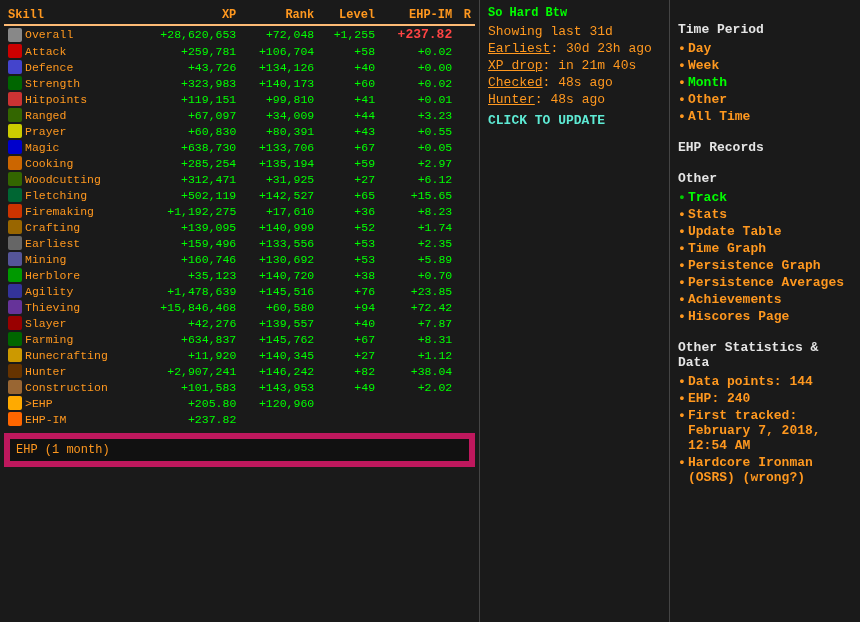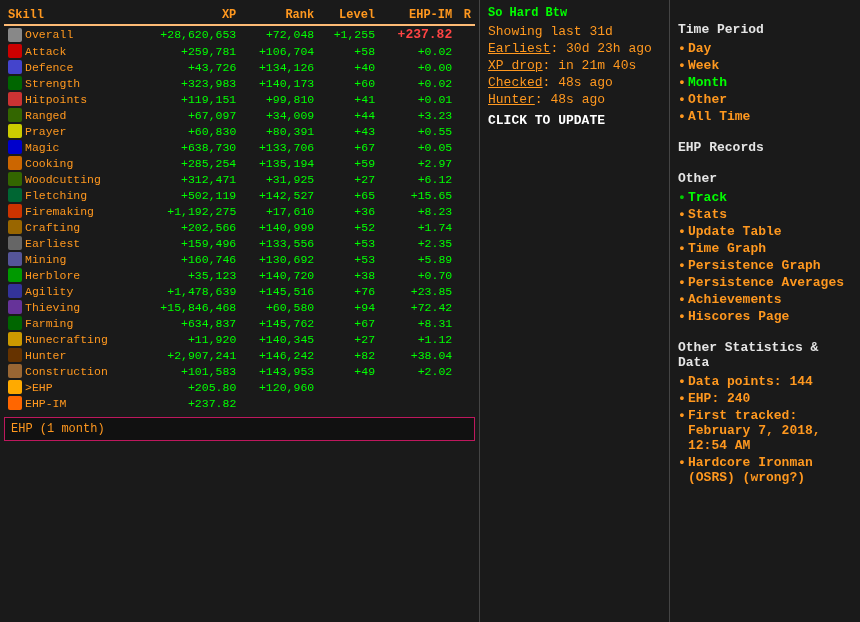--- a/index.html
+++ b/index.html
@@ -65,21 +65,21 @@
     }
     .skill-icon {
       width: 14px;
       height: 14px;
       display: inline-block;
       font-size: 10px;
     }
     .overall-ehp { color: #ff4444; font-weight: bold; font-size: 13px; }
     .footer-bar {
       margin-top: 6px;
-      border: 1px solid #be185d;
+      border: 6px solid #be185d;
       padding: 4px 6px;
       color: #ff981f;
       font-size: 12px;
       background: #111;
     }
     
     .info-section {
       width: 190px;
       padding: 6px 8px;
       border-right: 1px solid #444;
@@ -92,21 +92,21 @@
     }
     .info-line {
       color: #ff981f;
       font-size: 13px;
       margin-bottom: 2px;
     }
     .info-line span.label {
       text-decoration: underline;
     }
     .update-btn {
-      color: #ffffff;
+      color: #5eead4;
       font-size: 13px;
       font-weight: bold;
       cursor: pointer;
       margin-top: 6px;
       display: block;
     }
     
     .sidebar-section {
       width: 190px;
       padding: 6px 8px;
@@ -352,21 +352,21 @@
             <td class="ehp-col">+8.23</td>
             <td></td>
           </tr>
           <tr>
             <td>
               <div class="skill-cell">
                 <span class="skill-icon icon-crafting"> </span>
                 <span>Crafting</span>
               </div>
             </td>
-            <td class="xp-col">+202,566</td>
+            <td class="xp-col">+139,095</td>
             <td class="rank-col">+140,999</td>
             <td class="level-col">+52</td>
             <td class="ehp-col">+1.74</td>
             <td></td>
           </tr>
           <tr>
             <td>
               <div class="skill-cell">
                 <span class="skill-icon icon-smithing"> </span>
                 <span>Earliest</span>
@@ -421,20 +421,33 @@
             <td>
               <div class="skill-cell">
                 <span class="skill-icon icon-thieving"> </span>
                 <span>Thieving</span>
               </div>
             </td>
             <td class="xp-col">+15,846,468</td>
             <td class="rank-col">+60,580</td>
             <td class="level-col">+94</td>
             <td class="ehp-col">+72.42</td>
+            <td></td>
+          </tr>
+          <tr>
+            <td>
+              <div class="skill-cell">
+                <span class="skill-icon icon-slayer"> </span>
+                <span>Slayer</span>
+              </div>
+            </td>
+            <td class="xp-col">+42,276</td>
+            <td class="rank-col">+139,557</td>
+            <td class="level-col">+40</td>
+            <td class="ehp-col">+7.87</td>
             <td></td>
           </tr>
           <tr>
             <td>
               <div class="skill-cell">
                 <span class="skill-icon icon-farming"> </span>
                 <span>Farming</span>
               </div>
             </td>
             <td class="xp-col">+634,837</td>

